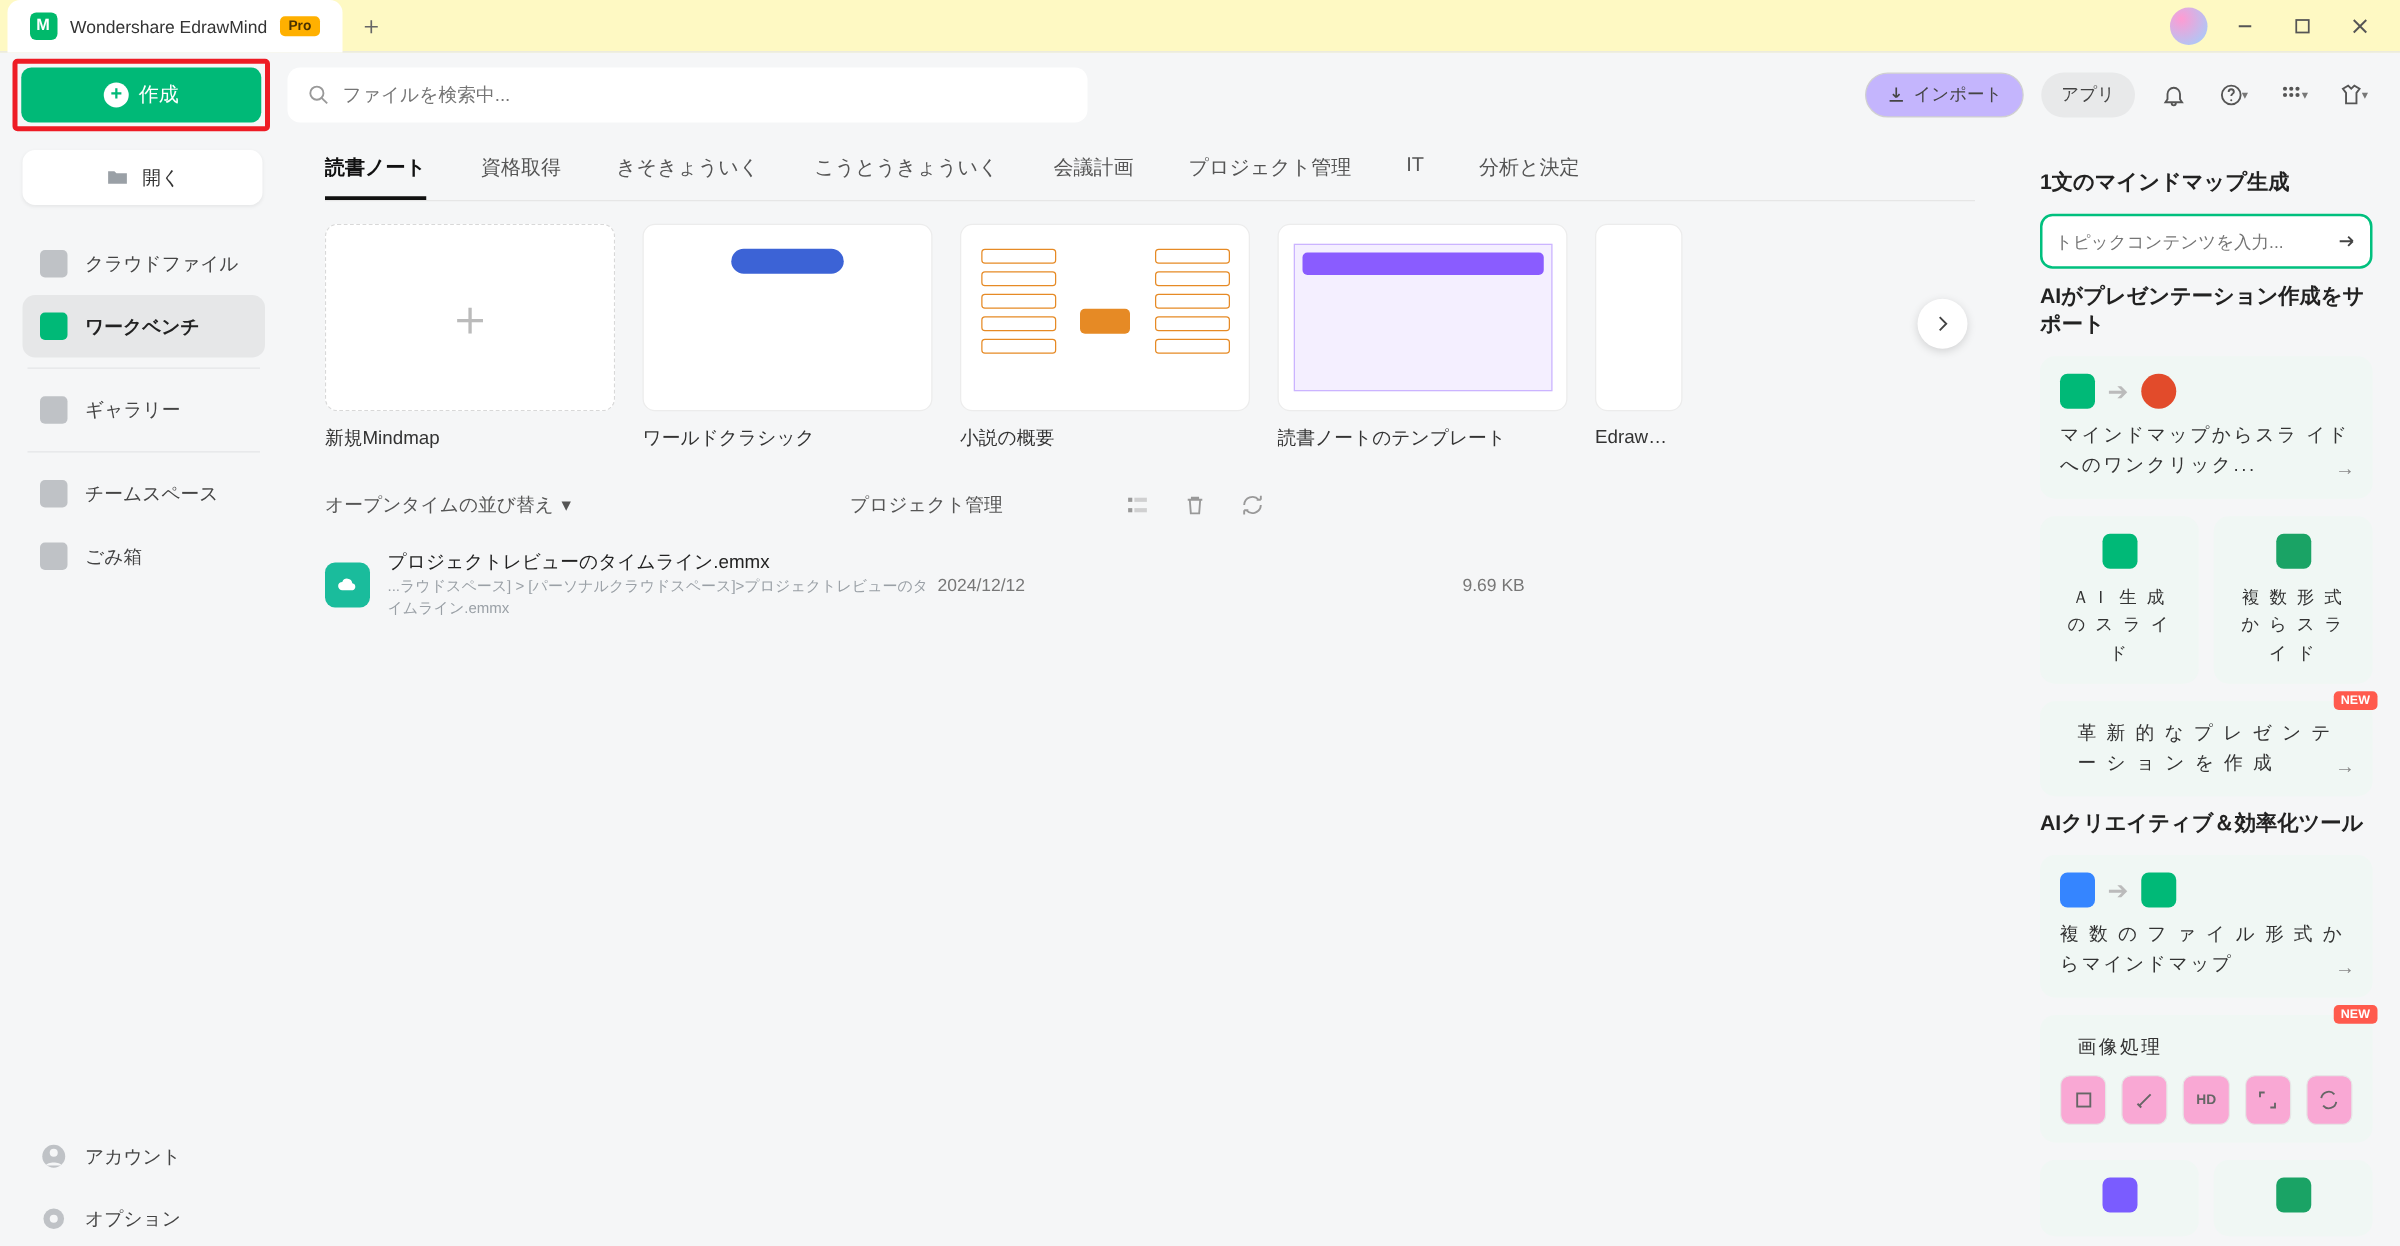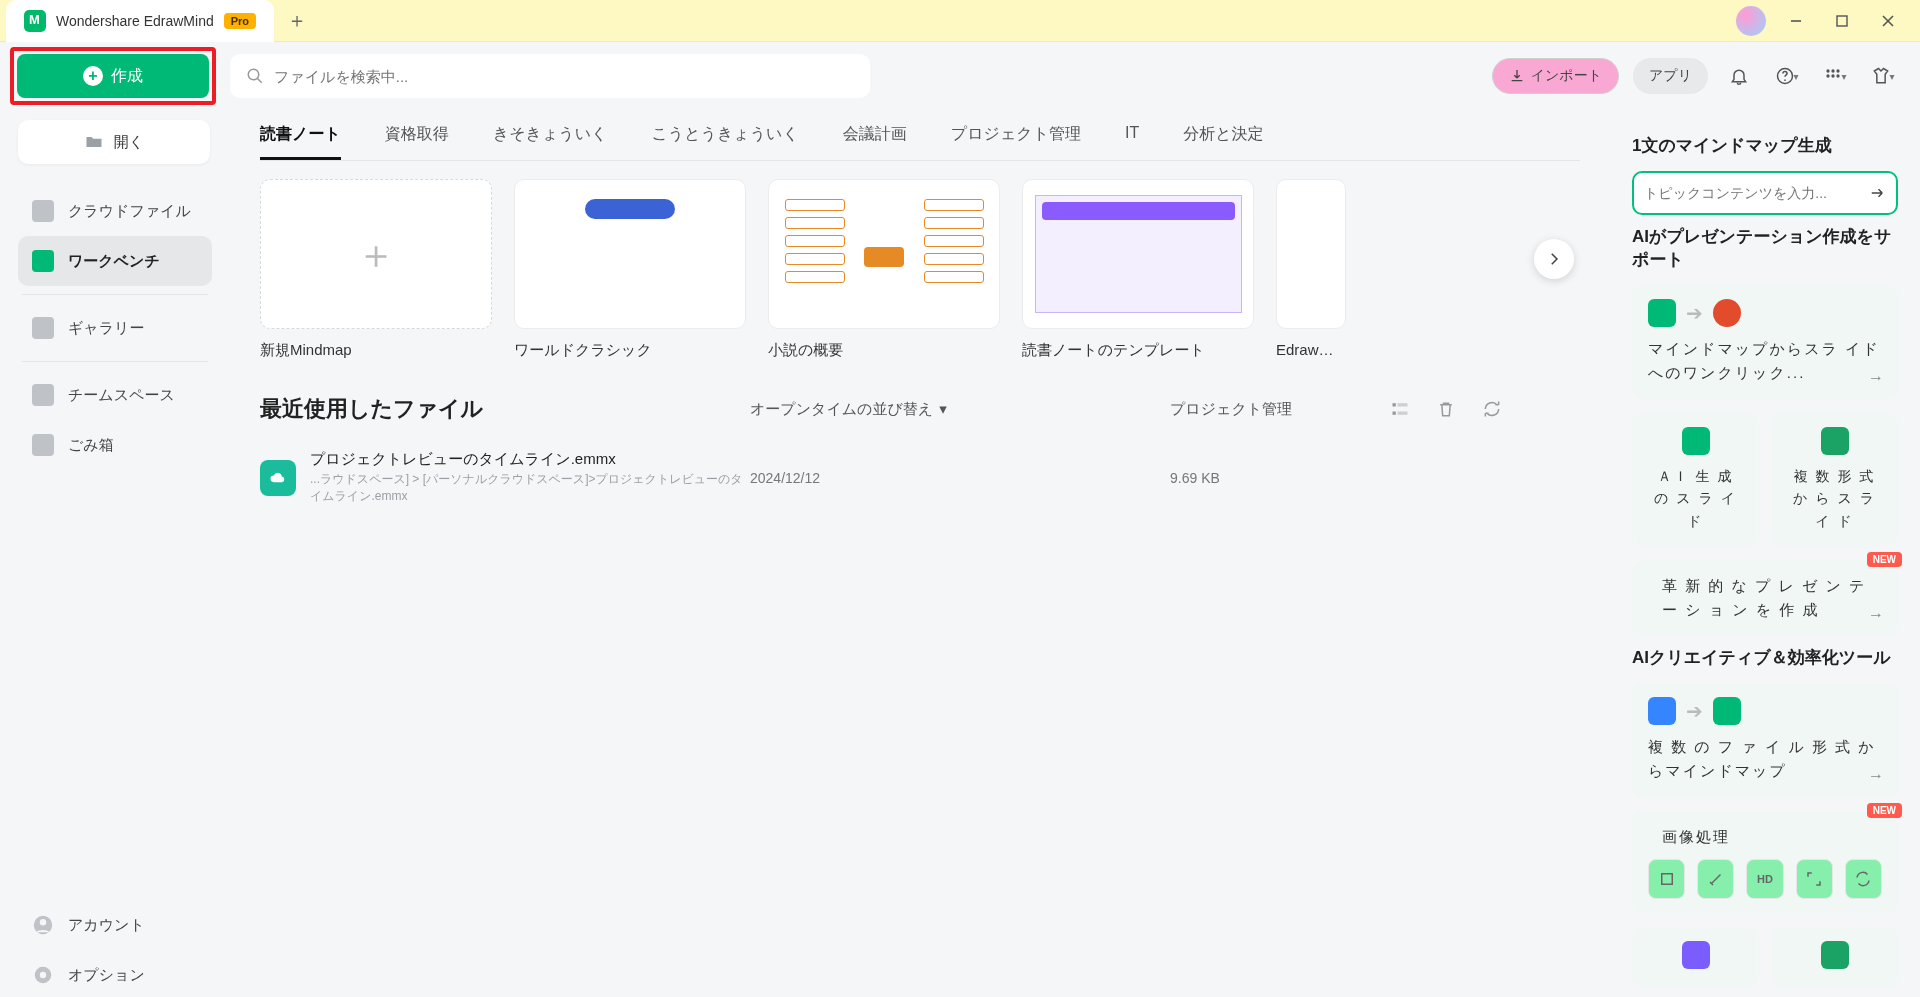--- a/index.html
+++ b/index.html
@@ -20,21 +20,21 @@
 
 
 .toolbar-row { height: 68px; display: flex; align-items: center; padding: 0 20px 0 10px; gap: 14px; }
 .create-wrap { border: 4px solid #ee1c25; border-radius: 4px; padding: 3px; }
 .create-btn { width: 192px; height: 44px; background: #00b977; color: #fff; border-radius: 8px; display: flex; align-items: center; justify-content: center; gap: 8px; font-size: 16px; font-weight: 500; }
 .create-btn .plus-circ { width: 20px; height: 20px; border-radius: 50%; background: #fff; color: #00b977; display: flex; align-items: center; justify-content: center; font-weight: 700; font-size: 16px; line-height: 1; }
 .searchbox { flex: 0 0 640px; height: 44px; background: #fff; border-radius: 10px; display: flex; align-items: center; padding: 0 16px; color: #999; gap: 10px; }
 .searchbox input { border: none; outline: none; flex: 1; font-size: 15px; color: #333; }
 .toolbar-spacer { flex: 1; }
 .pill-btn { height: 36px; padding: 0 16px; border-radius: 18px; display: flex; align-items: center; gap: 6px; font-size: 14px; }
-.pill-outline { border: 1px solid #d0d0d0; background: #f9a8d4; color: #444; }
+.pill-outline { border: 1px solid #d0d0d0; background: #c4b5fd; color: #444; }
 .pill-gray { background: #e8e9ea; color: #444; }
 .icon-btn-top { width: 34px; height: 34px; display: flex; align-items: center; justify-content: center; color: #555; }
 
 
 .layout { position: absolute; top: 110px; left: 0; right: 0; bottom: 0; display: flex; }
 .sidebar { width: 230px; padding: 10px 18px; background: #f5f6f7; }
 .open-btn { width: 192px; height: 44px; background: #fff; border-radius: 10px; box-shadow: 0 1px 3px rgba(0,0,0,.06); display: flex; align-items: center; justify-content: center; gap: 10px; font-size: 15px; color: #333; margin-bottom: 22px; }
 .nav-item { height: 50px; display: flex; align-items: center; gap: 14px; padding: 0 14px; border-radius: 10px; font-size: 15px; color: #444; }
 .nav-item.active { background: #e6e7e8; font-weight: 600; color: #222; }
 .nav-icon { width: 22px; height: 22px; background: #bfc2c6; border-radius: 4px; }
@@ -79,21 +79,21 @@
 .rp-inputrow .go { color: #444; }
 .rp-card { background: #f0f7f4; border-radius: 12px; padding: 14px 16px; margin-top: 14px; position: relative; }
 .rp-card.sm { background: #f0f7f4; }
 .rp-card .title { font-size: 15px; color: #333; letter-spacing: 2px; line-height: 1.6; }
 .rp-card .arrow { position: absolute; right: 14px; bottom: 14px; color: #888; }
 .rp-row2 { display: flex; gap: 12px; margin-top: 14px; }
 .rp-row2 .rp-card { flex: 1; margin-top: 0; text-align: center; }
 .rp-row2 .rp-card .title { letter-spacing: 2px; font-size: 14px; }
 .new-badge { position: absolute; top: -8px; right: -4px; background: #ff5a4d; color: #fff; font-size: 10px; font-weight: 700; padding: 2px 6px; border-radius: 4px; }
 .rp-icons-strip { display: flex; gap: 12px; margin-top: 10px; }
-.rp-icons-strip .sq { width: 40px; height: 40px; border-radius: 8px; background: #86efac; border: 1px solid #e6e6e6; display: flex; align-items: center; justify-content: center; color: #666; font-size: 18px; }
+.rp-icons-strip .sq { width: 40px; height: 40px; border-radius: 8px; background: #f9a8d4; border: 1px solid #e6e6e6; display: flex; align-items: center; justify-content: center; color: #666; font-size: 18px; }
 .rp-chipicon { width: 28px; height: 28px; display: inline-block; border-radius: 6px; }
 .icon-em { background: #00b977; }
 .icon-pp { background: #e24b2b; border-radius: 50%; }
 .icon-doc { background: #3585ff; }
 .icon-xls { background: #1aa365; }
 .bigicon-row { display: flex; align-items: center; gap: 10px; margin-bottom: 10px; }
 .bigicon-row .arrowmid { color: #bbb; font-size: 20px; }
 
 svg { display: block; }
 
@@ -306,21 +306,20 @@
       </div>
       <div class="nav-next">
         <svg width="18" height="18" viewBox="0 0 24 24">
             <path d="M9 5l7 7-7 7" fill="none" stroke="currentColor" stroke-width="2"></path>
           </svg>
       </div>
     </div>
 
     <div class="recent">
       <div class="recent-head">
-        <div class="recent-title">最近使用したファイル</div>
         <div class="sort-label">
           <span>オープンタイムの並び替え</span>
           <span>▾</span>
         </div>
         <div class="size-label">プロジェクト管理</div>
         <div class="rec-icons">
           <span>
               <svg width="20" height="20" viewBox="0 0 24 24">
                 <rect x="3" y="5" width="4" height="4" fill="currentColor"></rect>
                 <rect x="3" y="15" width="4" height="4" fill="currentColor"></rect>

